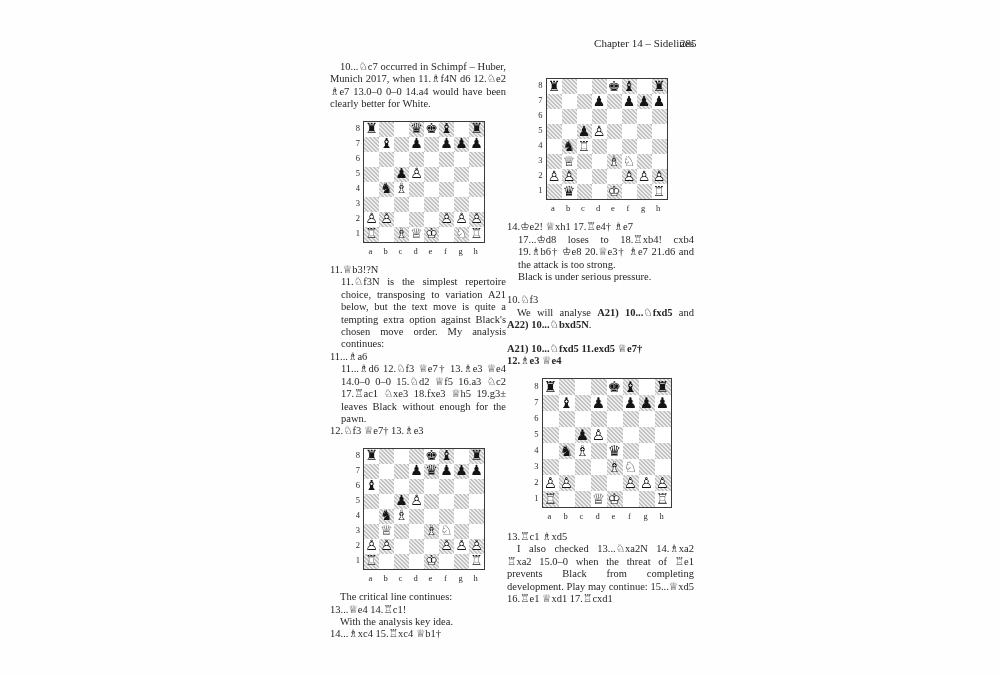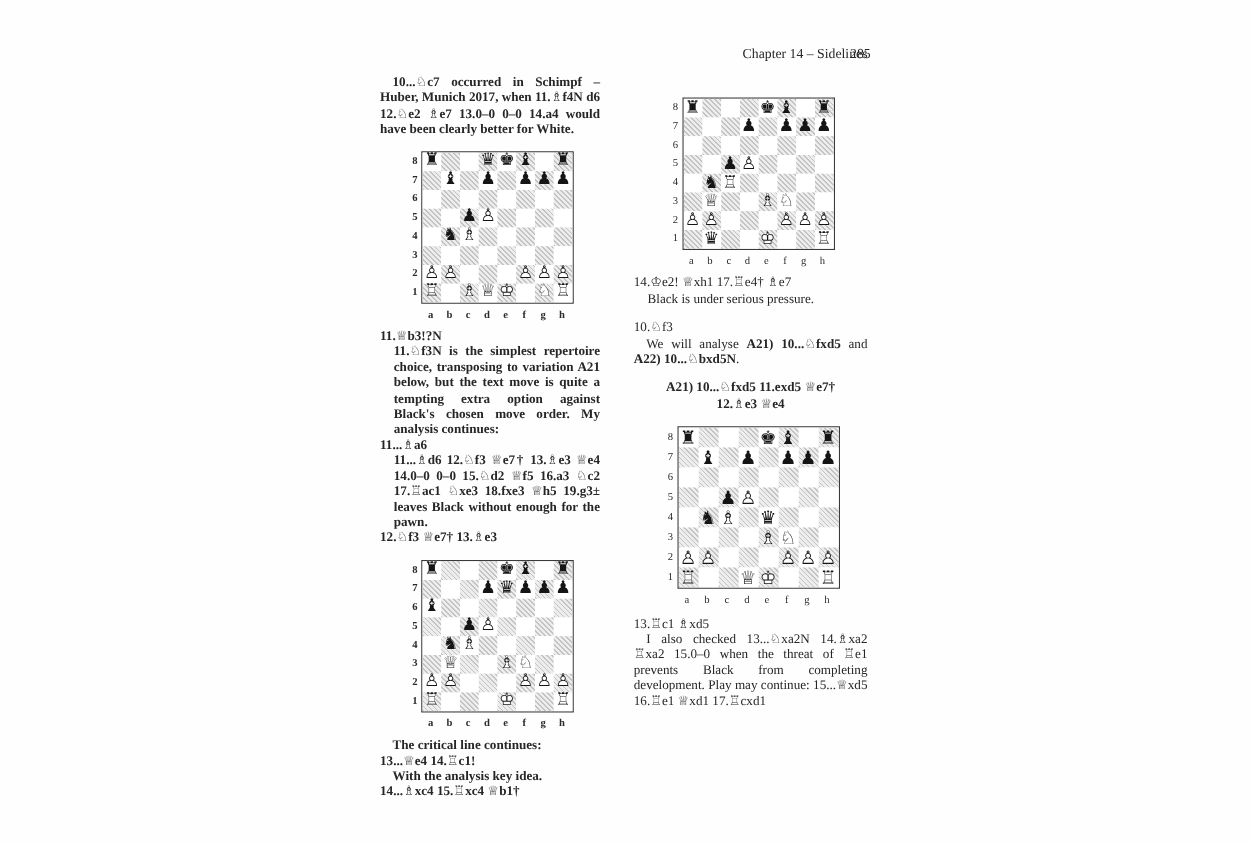--- a/index.html
+++ b/index.html
@@ -5,28 +5,28 @@
   html,body{margin:0;padding:0;}
   body{
     width:1000px;height:675px;position:relative;overflow:hidden;
     background:#fefefe;color:#262626;
     font-family:"Liberation Serif","DejaVu Serif","DejaVu Sans",serif;
     font-size:10.5px;line-height:12.4px;
   }
   .chapter-header{position:absolute;top:37px;left:318px;width:376px;text-align:right;font-size:11px;}
   .page-number{position:absolute;top:37px;left:680px;font-size:11px;}
   .col{position:absolute;}
-  .col-left{left:304px;top:61px;width:176px;font-weight:bold;}
+  .col-left{left:330px;top:61px;width:176px;}
   .col-right{left:507px;top:68px;width:187px;}
   p{margin:0;text-align:justify;}
   p.para{text-indent:10px;}
   p.subvar{margin-left:11px;}
   p.move{}
   p.movebold{font-weight:normal;}
-  p.center{text-align:center;font-weight:bold;text-indent:0;}
+  p.center{font-weight:bold;text-indent:0;}
   .b{font-weight:bold;}
   .gap{height:11px;}
   
   .diagram{--sq:15px;margin:10px 0 7px;}
   .diagram.lg{--sq:16px;margin:11px 0 8px;}
   .dgrid{display:grid;grid-template-columns:auto auto;justify-content:center;}
   .ranks{display:grid;grid-template-rows:repeat(8,var(--sq));margin-right:3px;}
   .ranks span{font-size:8.5px;line-height:var(--sq);text-align:right;width:9px;color:#2a2a2a;}
   .frame{border:1.5px solid #3a3a3a;background:#fff;}
   .board{display:grid;grid-template-columns:repeat(8,var(--sq));grid-template-rows:repeat(8,var(--sq));}
@@ -524,20 +524,21 @@
           <span>c</span>
           <span>d</span>
           <span>e</span>
           <span>f</span>
           <span>g</span>
           <span>h</span>
         </div>
       </div>
     </div>
     <p class="move">14.♔e2! ♕xh1 17.♖e4† ♗e7</p>
+    <p class="subvar">17...♔d8 loses to 18.♖xb4! cxb4 19.♗b6† ♔e8 20.♕e3† ♗e7 21.d6 and the attack is too strong.</p>
     <p class="subvar">Black is under serious pressure.</p>
     <div class="gap"></div>
     <p class="movebold">10.♘f3</p>
     <p class="para"><span>We will analyse </span><span class="b">A21) 10...♘fxd5</span><span> and </span><span class="b">A22) 10...♘bxd5N</span><span>.</span></p>
     <div class="gap"></div>
     <p class="center">A21) 10...♘fxd5 11.exd5 ♕e7†</p>
     <p class="center">12.♗e3 ♕e4</p>
     <div class="diagram lg">
       <div class="dgrid">
         <div class="ranks">

